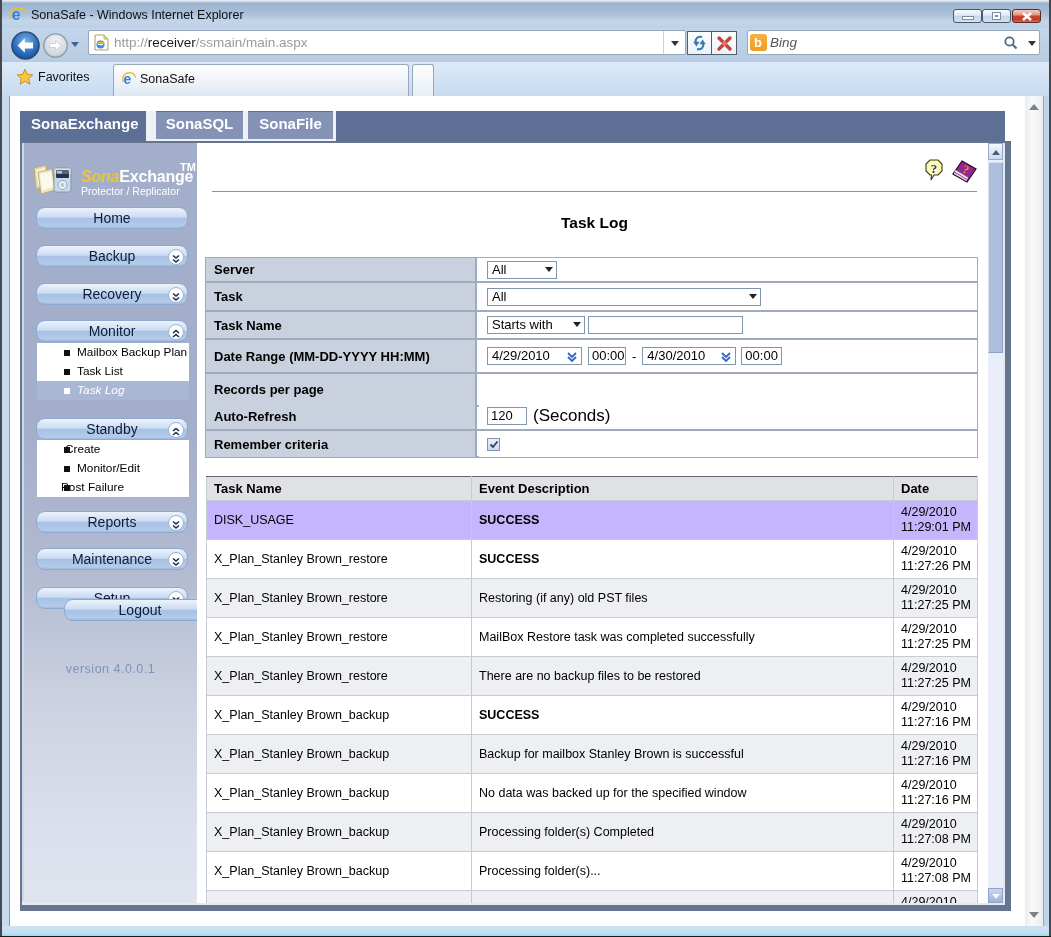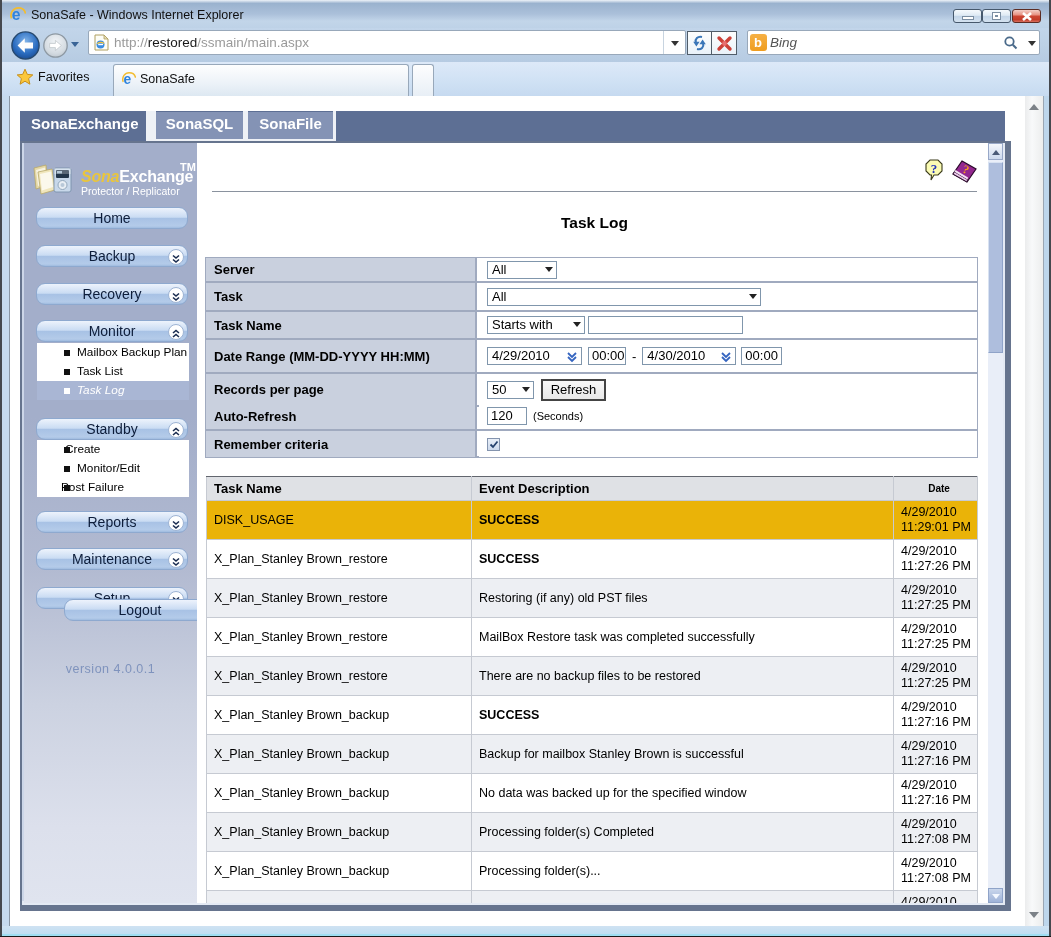--- a/index.html
+++ b/index.html
@@ -85,21 +85,21 @@
 <div class="abs" style="left:71px;top:42px;width:0;height:0;border-left:4px solid transparent;border-right:4px solid transparent;border-top:5px solid #3a6496;"></div>
 
 <div class="abs" style="left:88px;top:30px;width:598px;height:25px;background:#fff;border:1px solid #98a8ba;box-sizing:border-box;border-radius:2px;"></div>
 <div class="abs" style="left:94px;top:34px;width:15px;height:17px;" id="pageicon"><svg width="15" height="17" viewBox="0 0 15 17">
 <path d="M1 1 L10 1 L14 5 L14 16 L1 16 Z" fill="#fdfdf6" stroke="#b0a060" stroke-width="1"></path>
 <path d="M10 1 L10 5 L14 5 Z" fill="#e8e0b8" stroke="#b0a060" stroke-width="0.8"></path>
 <circle cx="6.5" cy="10.5" r="4" fill="#3a8ce0"></circle>
 <path d="M3.2 9.8 Q6.5 7.2 10.2 9.6" stroke="#f5c33a" stroke-width="1.2" fill="none"></path>
 <rect x="4.2" y="9.8" width="4.8" height="1.4" fill="#fff"></rect>
 </svg></div>
-<div class="abs" style="left:114px;top:35px;font-size:13.5px;color:#9a9a9a;">http://<span style="color:#1a1a1a;">restored</span>/ssmain/main.aspx</div>
+<div class="abs" style="left:114px;top:35px;font-size:13.5px;color:#9a9a9a;">http://<span style="color:#1a1a1a;">receiver</span>/ssmain/main.aspx</div>
 <div class="abs" style="left:663px;top:31px;width:1px;height:23px;background:#c8d4e0;"></div>
 <div class="abs" style="left:671px;top:41px;width:0;height:0;border-left:4px solid transparent;border-right:4px solid transparent;border-top:5px solid #333;"></div>
 
 <div class="abs" style="left:687px;top:31px;width:25px;height:24px;background:linear-gradient(#fdfefe,#eaf2f9);border:1px solid #515d69;box-sizing:border-box;" id="refreshbtn">
 <svg class="abs" style="left:2px;top:2px;" width="19" height="18" viewBox="0 0 19 18">
 <path d="M12 3 C7.5 2 5 5 5.8 8.2" fill="none" stroke="#3a76b8" stroke-width="2.1"></path>
 <path d="M3.2 7.8 L9.6 7.8 L6.4 12.4 Z" fill="#3a76b8"></path>
 <path d="M7 15 C11.5 16 14 13 13.2 9.8" fill="none" stroke="#3a76b8" stroke-width="2.1"></path>
 <path d="M9.4 10.2 L15.8 10.2 L12.6 5.6 Z" fill="#3a76b8"></path>
 </svg>
@@ -262,30 +262,26 @@
      <div class="inp" style="width:38px;margin-left:6px;">00:00</div>
      <span style="font-size:13px;margin:0 6px;">-</span>
      <div class="sel" style="width:94px;">4/30/2010<svg class="abs" style="right:3px;top:3px;" width="12" height="12" viewBox="0 0 12 12">
                 <path d="M2 2 L6 6 L10 2 M2 6 L6 10 L10 6" fill="none" stroke="#3565c0" stroke-width="1.8"></path>
               </svg></div>
      <div class="inp" style="width:41px;margin-left:5px;">00:00</div>
     </div>
    </div>
    <div class="ftr" style="top:116px;height:33px;">
     <div class="flab">Records per page</div>
-    <div class="fctl">
-            <div class="sel" style="width:47px;">50<span class="ar"></span></div>
-     <div style="margin-left:7px;width:65px;height:22px;border:2px solid #444;background:linear-gradient(#f8f8f8,#e8e8e8);box-sizing:border-box;text-align:center;font-size:13px;line-height:18px;">Refresh</div>
-    </div>
    </div>
    <div class="ftr" style="top:145px;height:28px;">
     <div class="flab">Auto-Refresh</div>
     <div class="fctl">
             <div class="inp" style="width:40px;">120</div>
-            <span style="font-size:11px;margin-left:6px;">(Seconds)</span>
+            <span style="font-size:17px;margin-left:6px;">(Seconds)</span>
           </div>
    </div>
    <div class="ftr" style="top:173px;height:26px;border-bottom:none;">
     <div class="flab">Remember criteria</div>
     <div class="fctl">
             <div style="width:13px;height:13px;border:1px solid #8494ae;background:linear-gradient(#e9eff8,#ccd9ec);box-sizing:border-box;position:relative;">
               <svg class="abs" style="left:1px;top:1px;" width="10" height="10" viewBox="0 0 10 10">
                 <path d="M1.5 4.5 L4 7 L8.5 1.5" fill="none" stroke="#25426e" stroke-width="1.8"></path>
               </svg>
             </div>
@@ -297,23 +293,23 @@
    <table class="dtbl" style="border-collapse:collapse;width:771px;table-layout:fixed;border-left:1px solid #c6cad2;border-top:1px solid #62666e;">
     <colgroup>
             <col style="width:265px;">
             <col style="width:422px;">
             <col style="width:84px;">
           </colgroup>
     <tbody>
             <tr style="height:24px;background:#dfe1e5;">
               <td style="font-weight:bold;font-size:13px;">Task Name</td>
               <td style="font-weight:bold;font-size:13px;">Event Description</td>
-              <td style="font-weight:bold;font-size:10px;text-align:center;">Date</td>
-            </tr>
-    <tr style="height:39px;background:#eab308;margin-top:41px;">
+              <td style="font-weight:bold;font-size:13px;">Date</td>
+            </tr>
+    <tr style="height:39px;background:#c4b5fd;margin-top:41px;">
               <td>DISK_USAGE</td>
               <td style="font-weight:bold;">SUCCESS</td>
               <td>4/29/2010<br>11:29:01 PM</td>
             </tr>
     <tr style="height:39px;background:#fff;">
               <td>X_Plan_Stanley Brown_restore</td>
               <td style="font-weight:bold;">SUCCESS</td>
               <td>4/29/2010<br>11:27:26 PM</td>
             </tr>
     <tr style="height:39px;background:#edeff3;">

